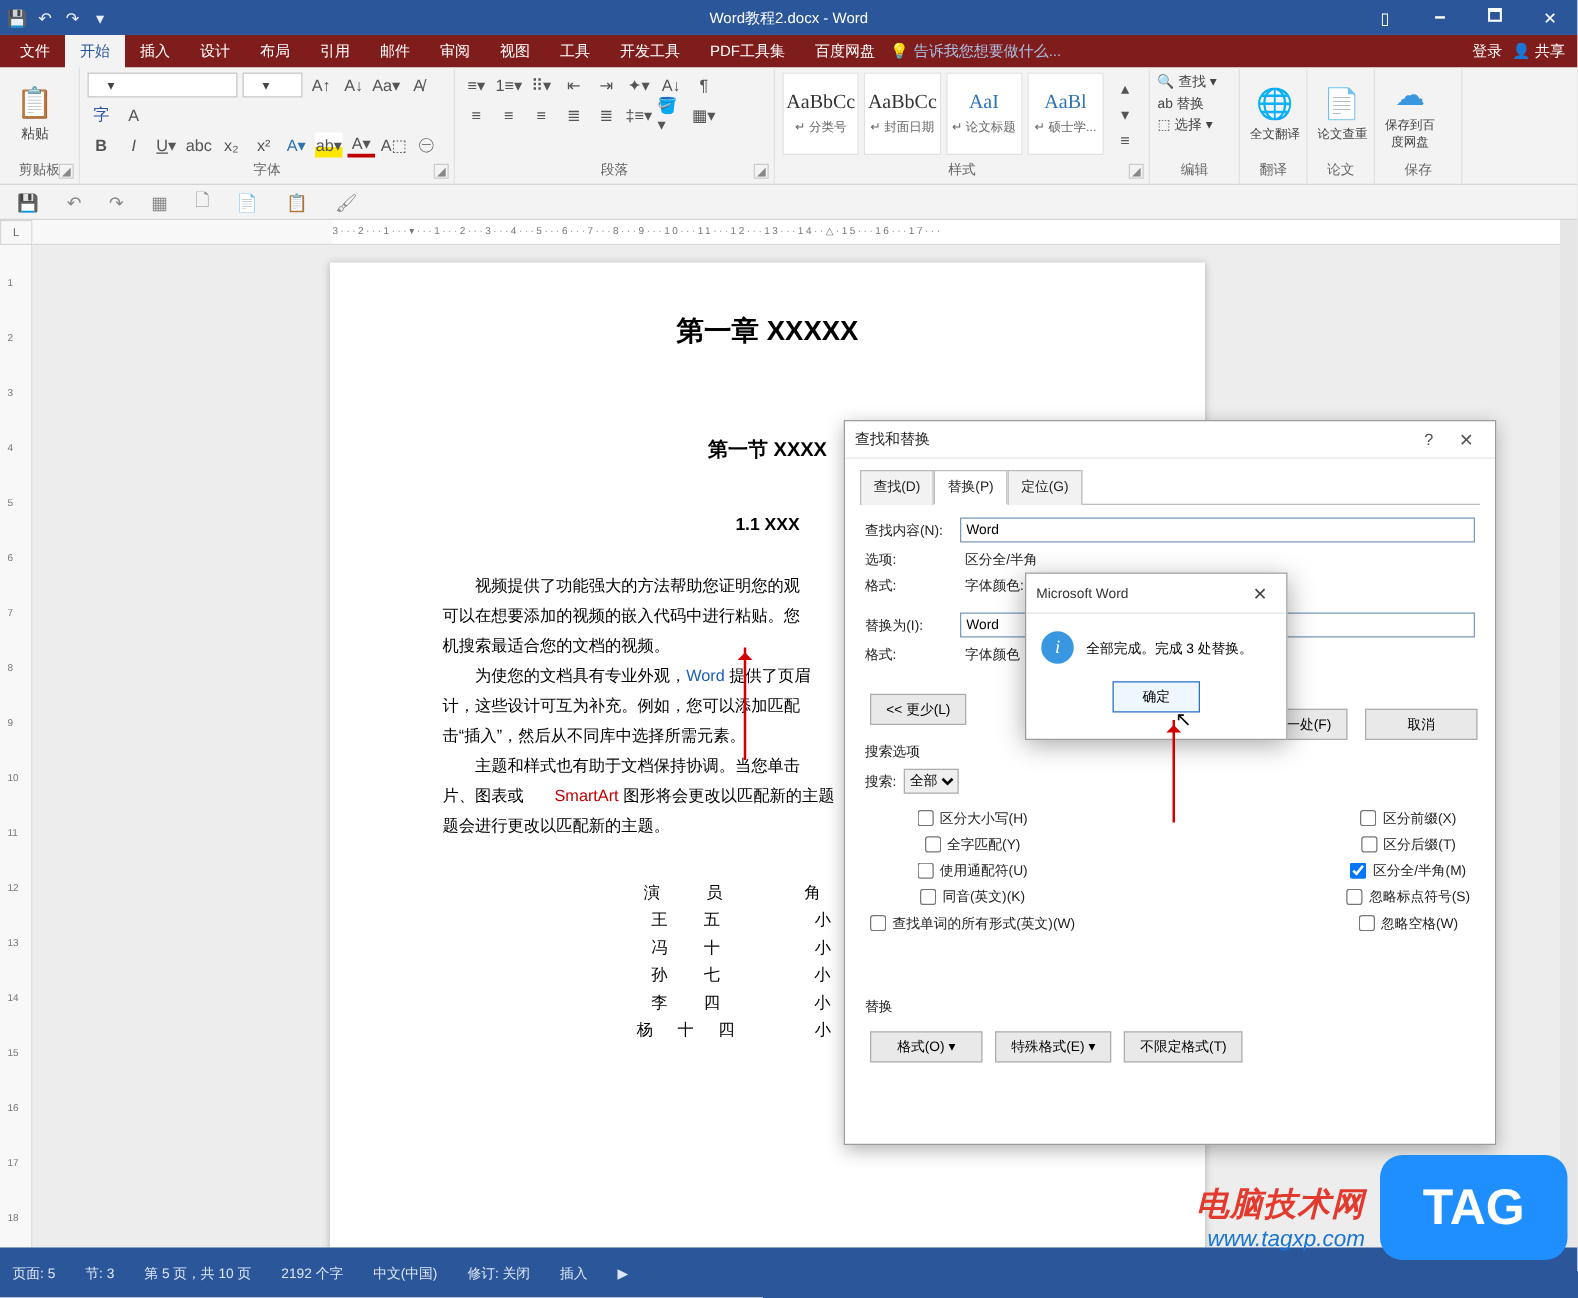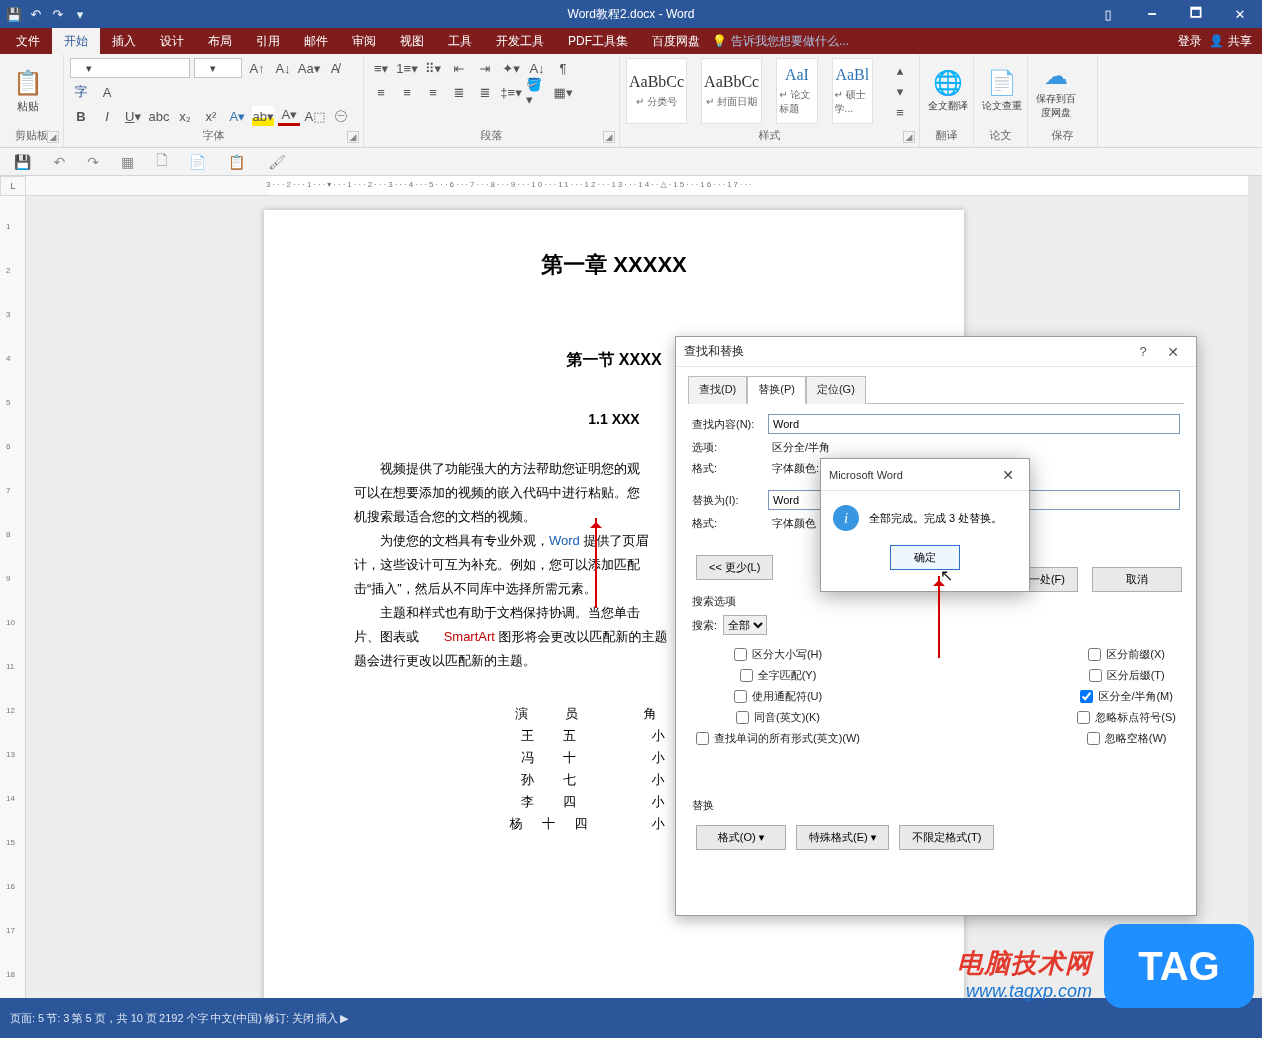--- a/index.html
+++ b/index.html
@@ -26,21 +26,21 @@
 .group { border-right:1px solid #e1e1e1; padding:4px 6px 2px 6px; display:flex; flex-direction:column; position:relative; }
 .group-label { text-align:center; font-size:11px; color:#666; margin-top:auto; padding:2px 0; position:relative;}
 .group-label .launcher { position:absolute; right:-2px; bottom:2px; font-size:9px; color:#888; width:12px; height:12px; border:1px solid #ccc; display:flex; align-items:center; justify-content:center;}
 .grow { display:flex; gap:4px; align-items:center; flex-wrap:wrap; }
 .bigbtn { display:flex; flex-direction:column; align-items:center; justify-content:center; width:44px; height:66px; gap:2px;}
 .bigbtn .ico { font-size:24px; }
 .smallico { width:22px; height:20px; display:inline-flex; align-items:center; justify-content:center; font-size:13px; color:#555; }
 .combo { border:1px solid #c5c5c5; background:#fff; height:20px; font-size:11px; padding:0 4px; display:inline-flex; align-items:center;}
 
 
-.stylegal { display:flex; gap:14px; height:66px; }
+.stylegal { display:flex; gap:4px; height:66px; }
 .styleitem { width:66px; border:1px solid #e1e1e1; background:#fff; display:flex; flex-direction:column; align-items:center; justify-content:center; font-size:10px; padding:2px;}
 .styleitem .prev { font-family: "Times New Roman", serif; font-size:16px; color:#333; }
 .styleitem .prev.blue { color:#2e74b5; }
 .styleitem .lbl { color:#666; font-size:10px; margin-top:4px;}
 
 
 .qat2 { background:#f3f3f3; height:28px; border-bottom:1px solid #d4d4d4; display:flex; align-items:center; gap:22px; padding:0 14px; color:#888; font-size:14px;}
 
 
 .ruler-corner { position:absolute; left:0; top:176px; width:26px; height:20px; background:#f8f8f8; border:1px solid #d8d8d8; font-size:9px; display:flex; align-items:center; justify-content:center; color:#666;}
@@ -94,21 +94,21 @@
 
 .msgbox { position:absolute; left:820px; top:458px; width:210px; height:134px; background:#fff; border:1px solid #9c9c9c; box-shadow:0 4px 20px rgba(0,0,0,0.35); z-index:50;}
 .msgbox .mb-title { height:32px; border-bottom:1px solid #e4e4e4; display:flex; align-items:center; padding:0 8px; font-size:11px; color:#333;}
 .msgbox .mb-title .x { margin-left:auto; font-size:14px; color:#444; width:26px; text-align:center;}
 .msgbox .mb-body { display:flex; align-items:center; gap:10px; padding:14px 12px; font-size:11px;}
 .msgbox .mb-body .iico { width:26px; height:26px; border-radius:50%; background:#3996e0; color:#fff; display:flex; align-items:center; justify-content:center; font-style:italic; font-family:Georgia,serif; font-size:15px;}
 .msgbox .mb-foot { text-align:center; padding-bottom:10px;}
 .msgbox .mb-foot .wbtn { border:1px solid #2a6fc9; background:#eef6ff; padding:4px 22px;}
 
 
-.statusbar { position:absolute; left:0; right:0; bottom:0; height:40px; background:#2b579a; color:#e8eefb; font-size:11px; display:flex; align-items:center; padding:16px 10px; gap:2px;}
+.statusbar { position:absolute; left:0; right:0; bottom:0; height:40px; background:#2b579a; color:#e8eefb; font-size:11px; display:flex; align-items:center; padding:16px 10px; gap:24px;}
 .statusbar .seg { opacity:0.95; }
 .statusbar .spacer { flex:1; }
 
 
 .watermark { position:absolute; right:12px; bottom:36px; text-align:right; z-index:80; }
 .watermark .cn { color:#e33a2d; font-size:26px; font-weight:bold; font-style:italic; letter-spacing:1px;}
 .watermark .url { color:#1875d1; font-size:18px; font-style:italic;}
 .tagbadge { position:absolute; right:8px; bottom:30px; width:150px; height:84px; background:#1f8fff; border-radius:18px; display:flex; align-items:center; justify-content:center; color:#fff; font-size:40px; font-weight:bold; z-index:70;}
 
 
@@ -248,20 +248,28 @@
         </div>
       <div style="display:flex; flex-direction:column; justify-content:space-between; padding:2px;">
         <span class="smallico">▴</span>
         <span class="smallico">▾</span>
         <span class="smallico">≡</span>
       </div>
     </div>
     <div class="group-label"><span>样式</span><span class="launcher">◢</span></div>
   </div>
 
+  <div class="group" style="width:72px;">
+    <div style="display:flex; flex-direction:column; gap:2px; font-size:11px;">
+      <div>🔍 <span>查找</span> ▾</div>
+      <div>ab <span>替换</span></div>
+      <div>⬚ <span>选择</span> ▾</div>
+    </div>
+    <div class="group-label">编辑</div>
+  </div>
 
   <div class="group" style="width:54px;">
     <div class="bigbtn">
         <span class="ico" style="color:#2b579a;">🌐</span>
         <span style="font-size:10px; text-align:center;">全文翻译</span>
       </div>
     <div class="group-label">翻译</div>
   </div>
 
   <div class="group" style="width:54px;">

